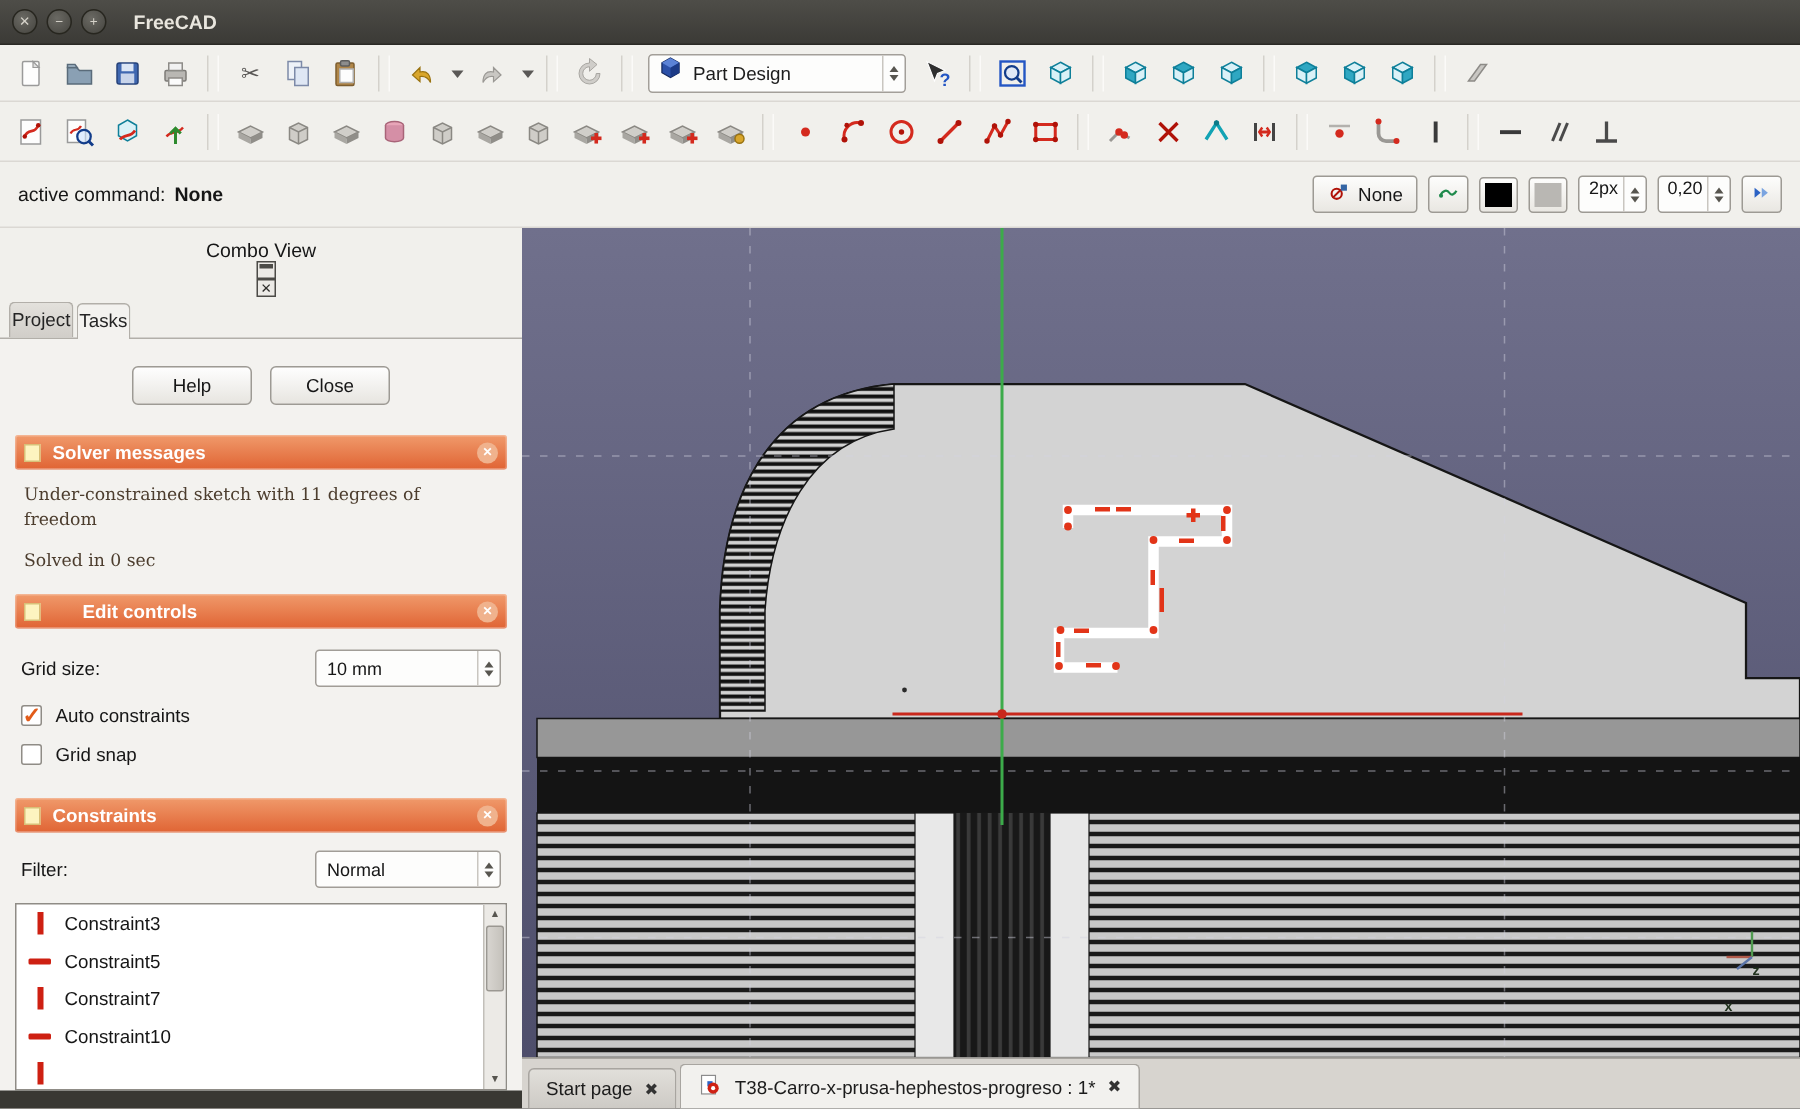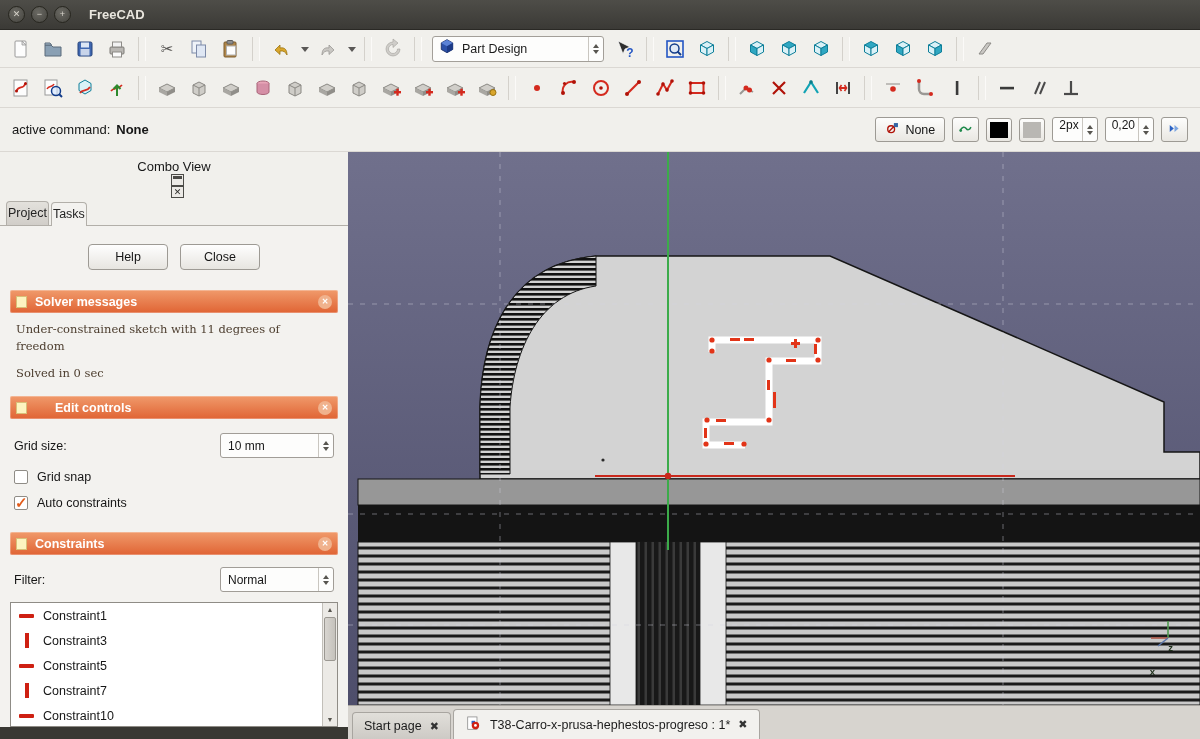--- a/index.html
+++ b/index.html
@@ -58,21 +58,21 @@
   .sec-head { height:23px; margin:0 10px; border-radius:2px; background:linear-gradient(#f09a6b,#e06434); display:flex; align-items:center; padding:0 6px; color:#fff; font-weight:bold; font-size:12.5px; box-shadow:inset 0 0 0 1px rgba(255,255,255,.28); }
   .sec-head.mt1 { margin-top:20px; }
   .sec-head.mt2 { margin-top:14px;gap:20px; }
   .sec-head.mt3 { margin-top:22px; }
   .note-ic { width:11px; height:12px; background:#fdf4c0; border:1px solid #d8c078; margin-right:8px; }
   .sec-close { margin-left:auto; width:14px; height:14px; border-radius:50%; background:#f0b28d; color:#fff; font-size:8px; line-height:14px; text-align:center; }
   .messages { margin:8px 16px 0; font-family:"DejaVu Serif",serif; font-size:11.5px; color:#4c3d2e; line-height:1.45; width:290px; }
   .messages .solved { margin-top:11px; }
   .ctl-row { display:flex; align-items:center; margin:12px 14px 0; font-size:12.5px; color:#161616; }
   .ctl-row.first { margin-top:14px; }
-  .combo { margin-left:auto; width:114px; height:25px; background:#fdfdfc; border:1px solid #a19d97; border-radius:3px; display:flex; align-items:center; }
+  .combo { margin-left:auto; width:124px; height:25px; background:#fdfdfc; border:1px solid #a19d97; border-radius:3px; display:flex; align-items:center; }
   .combo .cval { flex:1; padding-left:7px; font-size:12px; color:#161616; }
   .cb { width:14px; height:14px; background:#fff; border:1px solid #8f8c86; border-radius:2px; position:relative; margin-right:9px; }
   .cb.checked::after { content:"✓"; position:absolute; left:0; top:-3px; font-size:15px; font-weight:bold; color:#e25c1a; }
   .clist { margin:10px 10px 0; background:#fff; border:1px solid #8f8c86; flex:1; display:flex; overflow:hidden; }
   .clist-rows { flex:1; overflow:hidden; }
   .crow { height:25px; display:flex; align-items:center; padding-left:8px; gap:9px; font-size:12.5px; color:#161616; }
   .cicon.h { width:15px; height:4px; background:#ce2012; border-radius:1px; }
   .cicon.v { width:4px; height:15px; background:#ce2012; margin:0 5.5px; }
   .clist-scroll { width:15px; background:#eceae6; border-left:1px solid #c2bfb9; display:flex; flex-direction:column; align-items:stretch; }
   .sc-btn { height:13px; font-size:7px; color:#57554f; display:flex; align-items:center; justify-content:center; }
@@ -680,49 +680,45 @@
           <span>Grid size:</span>
           <div class="combo">
             <span class="cval">10 mm</span>
             <span class="spin-arrows">
                 <i class="tri-up"></i>
                 <i class="tri-dn"></i>
               </span>
           </div>
         </div>
         <div class="ctl-row">
+          <span class="cb checked" id="cb-autocon"></span>
+          <span>Auto constraints</span>
+        </div>
+        <div class="ctl-row">
           <span class="cb" id="cb-gridsnap"></span>
           <span>Grid snap</span>
-        </div>
-        <div class="ctl-row">
-          <span class="cb checked" id="cb-autocon"></span>
-          <span>Auto constraints</span>
         </div>
 
         <div class="sec-head mt3">
           <span class="note-ic"></span>
           <span>Constraints</span>
           <span class="sec-close">✕</span>
         </div>
         <div class="ctl-row">
           <span>Filter:</span>
           <div class="combo">
             <span class="cval">Normal</span>
             <span class="spin-arrows">
                 <i class="tri-up"></i>
                 <i class="tri-dn"></i>
               </span>
           </div>
         </div>
         <div class="clist">
           <div class="clist-rows" id="constraint-rows">
-              <div class="crow">
-                <span class="cicon h"></span>
-                <span>Constraint1</span>
-              </div>
               <div class="crow">
                 <span class="cicon v"></span>
                 <span>Constraint3</span>
               </div>
               <div class="crow">
                 <span class="cicon h"></span>
                 <span>Constraint5</span>
               </div>
               <div class="crow">
                 <span class="cicon v"></span>

